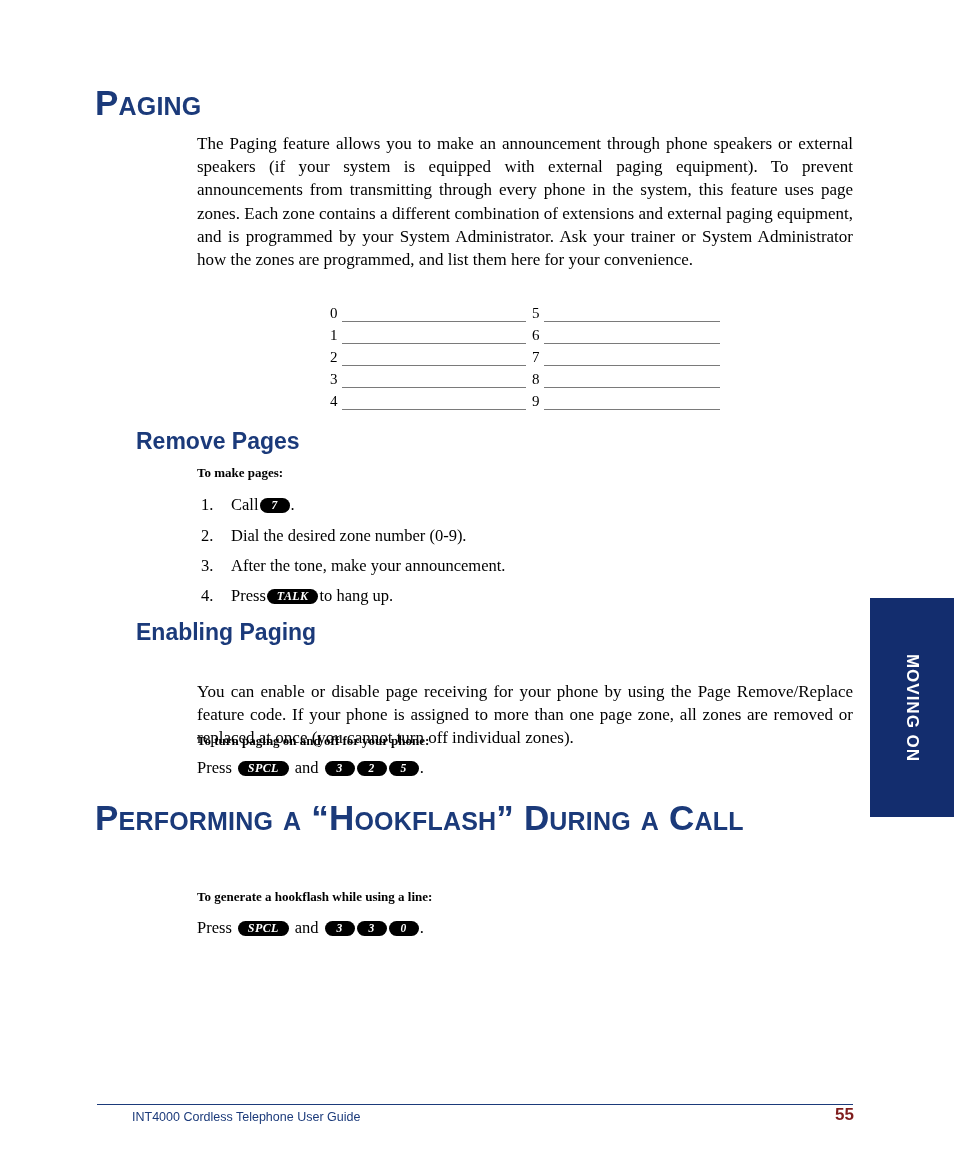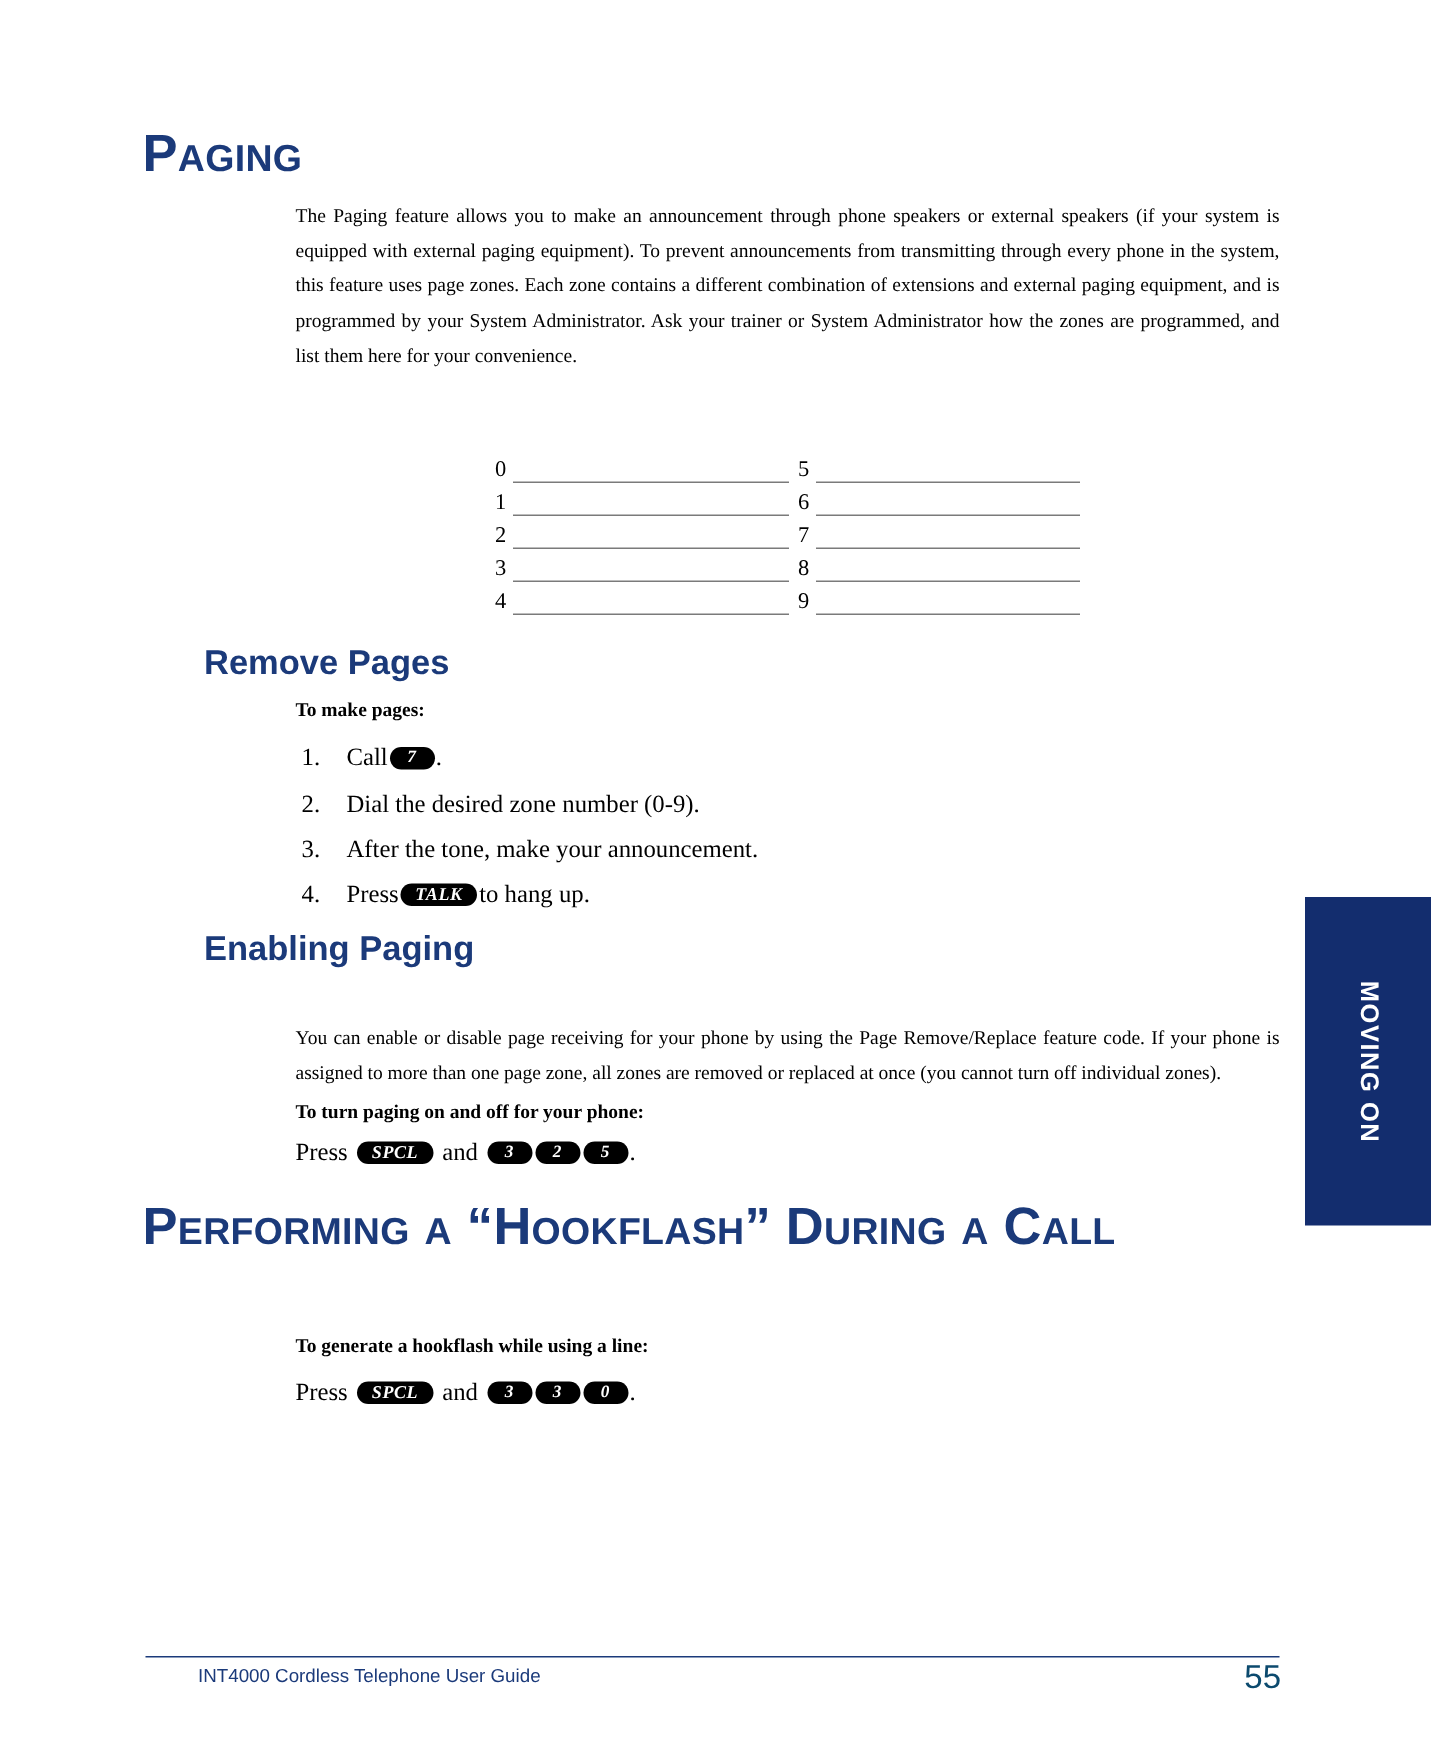--- a/index.html
+++ b/index.html
@@ -41,21 +41,21 @@
     font-size: 23px;
     white-space: nowrap;
   }
 
   
   .body-para {
     position: absolute;
     left: 197px;
     width: 656px;
     font-family: "Liberation Serif", serif;
-    font-size: 13px;
+    font-size: 17px;
     line-height: 23.2px;
     color: #000000;
     text-align: justify;
     text-justify: inter-word;
   }
   .lead-in {
     position: absolute;
     left: 197px;
     font-family: "Liberation Serif", serif;
     font-weight: bold;
@@ -189,23 +189,23 @@
     font-size: 12.5px;
     color: #1b3a7a;
     white-space: nowrap;
     margin-left: 34px;
   }
   .footer-page {
     position: absolute;
     right: 100px;
     top: 1105px;
     font-family: "Liberation Sans", sans-serif;
-    font-weight: normal;
-    font-size: 22px;
-    color: #0c4a6e;
+    font-weight: bold;
+    font-size: 17px;
+    color: #7f1d1d;
   }
 </style>
 </head>
 <body>
 
 <div class="page">
 
   <div class="h1" style="top: 83px;">Paging</div>
 
   <div class="body-para" style="top: 132px;">The Paging feature allows you to make an announcement through phone speakers or external speakers (if your system is equipped with external paging equipment). To prevent announcements from transmitting through every phone in the system, this feature uses page zones. Each zone contains a different combination of extensions and external paging equipment, and is programmed by your System Administrator. Ask your trainer or System Administrator how the zones are programmed, and list them here for your convenience.</div>

